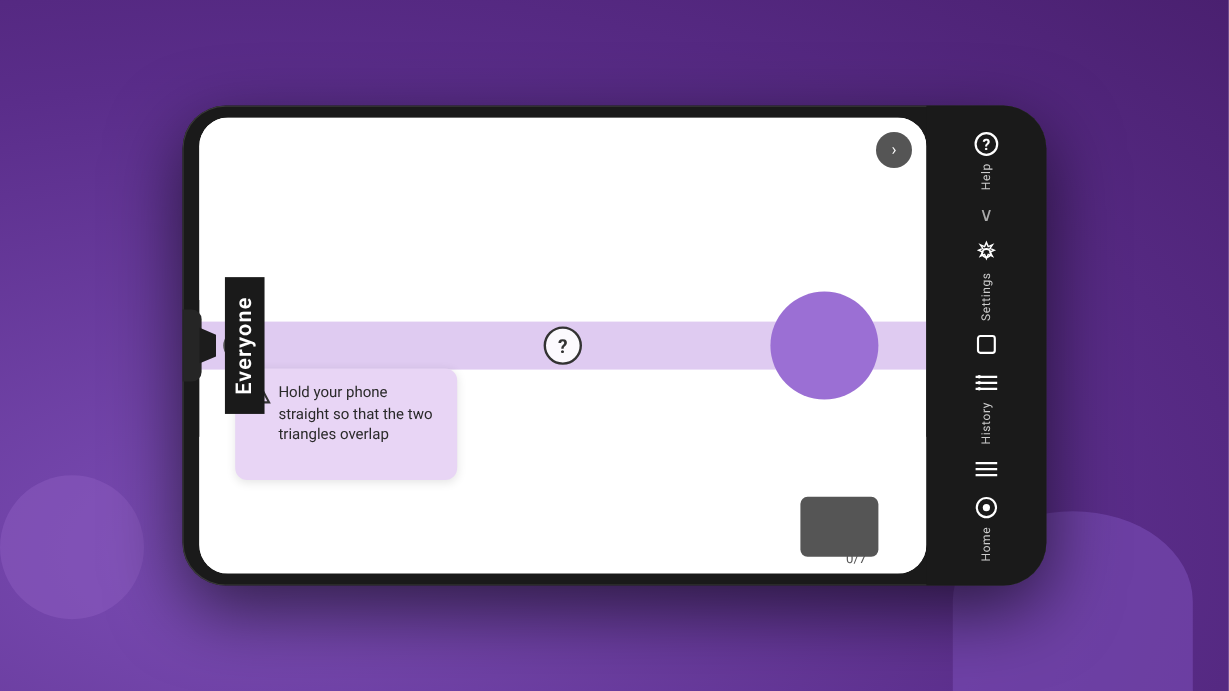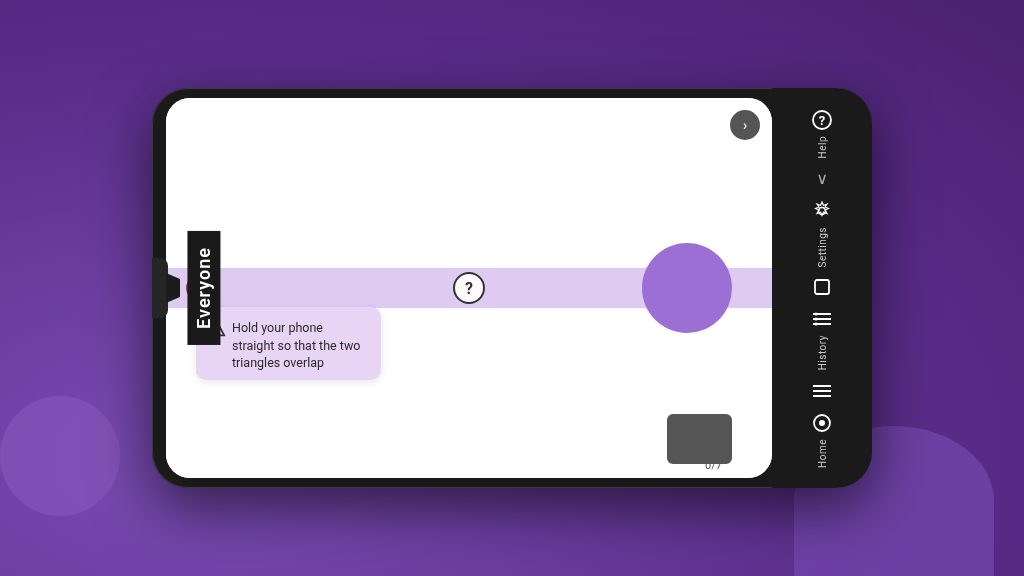--- a/index.html
+++ b/index.html
@@ -201,21 +201,21 @@
     }
 
     
     .tooltip-box {
       position: absolute;
       left: 30px;
       top: 55%;
       width: 185px;
       background: #e8d5f5;
       border-radius: 10px;
-      padding: 12px 14px 8px 36px;
+      padding: 12px 14px 28px 36px;
       font-size: 12.5px;
       color: #2a2a2a;
       line-height: 1.4;
       z-index: 10;
       box-shadow: 0 2px 8px rgba(0,0,0,0.1);
     }
 
     .tooltip-triangle-icon {
       position: absolute;
       left: 12px;

